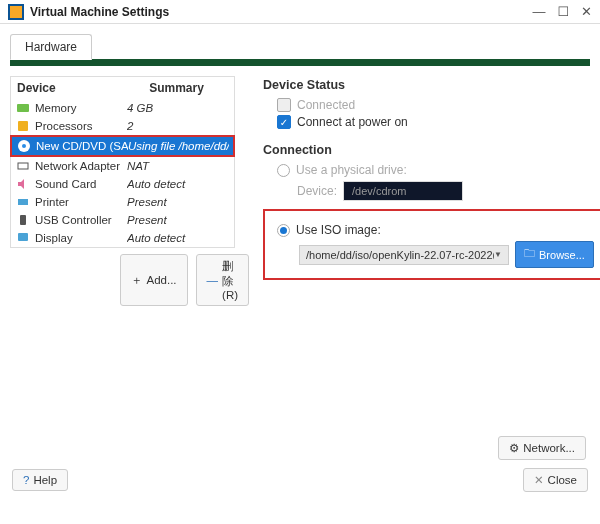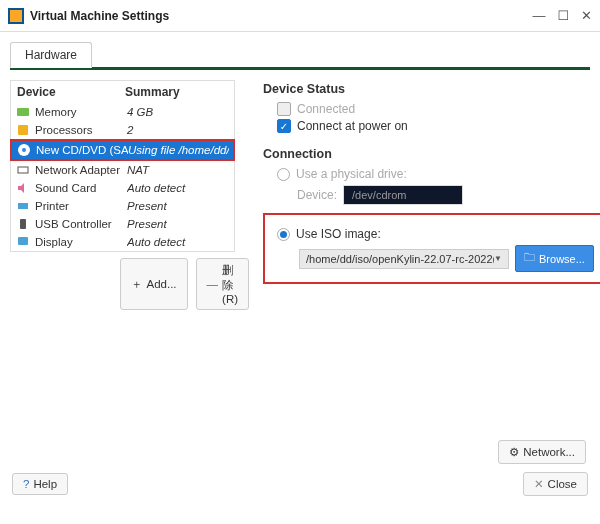--- a/index.html
+++ b/index.html
@@ -1,33 +1,33 @@
 <!DOCTYPE html>
 <html><head>
 <meta charset="utf-8">
 <style>
 * { box-sizing: border-box; margin: 0; padding: 0; font-family: -apple-system, BlinkMacSystemFont, "Segoe UI", sans-serif; }
 body { background: #fff; width: 600px; height: 524px; overflow: hidden; font-size: 12px; color: #333; }
 
-.titlebar { display: flex; align-items: center; padding: 3px 8px; height: 32px; border-bottom: 1px solid #ddd; }
+.titlebar { display: flex; align-items: center; padding: 3px 8px; height: 24px; border-bottom: 1px solid #ddd; }
 .titlebar .app-icon { width: 16px; height: 16px; background: #f9a825; border: 2px solid #0b5394; position: relative; margin-right: 6px; }
 .titlebar .app-icon::after { content: ""; position: absolute; inset: 2px; background: #f9a825; }
 .titlebar .title { flex: 1; font-weight: 600; color: #222; }
 .titlebar .winctl { display: flex; gap: 12px; color: #555; font-size: 13px; }
 .titlebar .winctl span { cursor: pointer; }
 
-.tabs { margin: 10px 10px 0 10px; border-bottom: 3px solid #14532d; display: flex; }
+.tabs { margin: 10px 10px 0 10px; border-bottom: 7px solid #14532d; display: flex; }
 .tab { background: #fff; border: 1px solid #ccc; border-bottom: 1px solid #fff; padding: 5px 14px; margin-bottom: -1px; border-radius: 3px 3px 0 0; font-size: 12px; cursor: pointer; }
 
 .content { display: flex; padding: 10px; gap: 10px; height: 410px; }
 
 .left { width: 225px; display: flex; flex-direction: column; border: 1px solid #ddd; }
 .table-head { display: flex; font-weight: 700; padding: 4px 6px; }
 .col-dev { width: 108px; }
-.col-sum { flex: 1; }
+.col-sum { flex: 1; text-align: center; }
 
 .row { display: flex; align-items: center; padding: 1px 4px; min-height: 18px; font-size: 11.5px; justify-content: space-between; }
 .row .ico { width: 16px; height: 14px; margin-right: 4px; display: flex; align-items: center; justify-content: center; }
 .row .dev { width: 92px; white-space: nowrap; overflow: hidden; }
 .row .sum { flex: 1; white-space: nowrap; overflow: hidden; font-style: italic; }
 .row.selected { background: #1976d2; color: #fff; }
 .hlbox { border: 2px solid #d32f2f; margin: 0 -1px; }
 
 .ico svg { width: 14px; height: 14px; }
 

